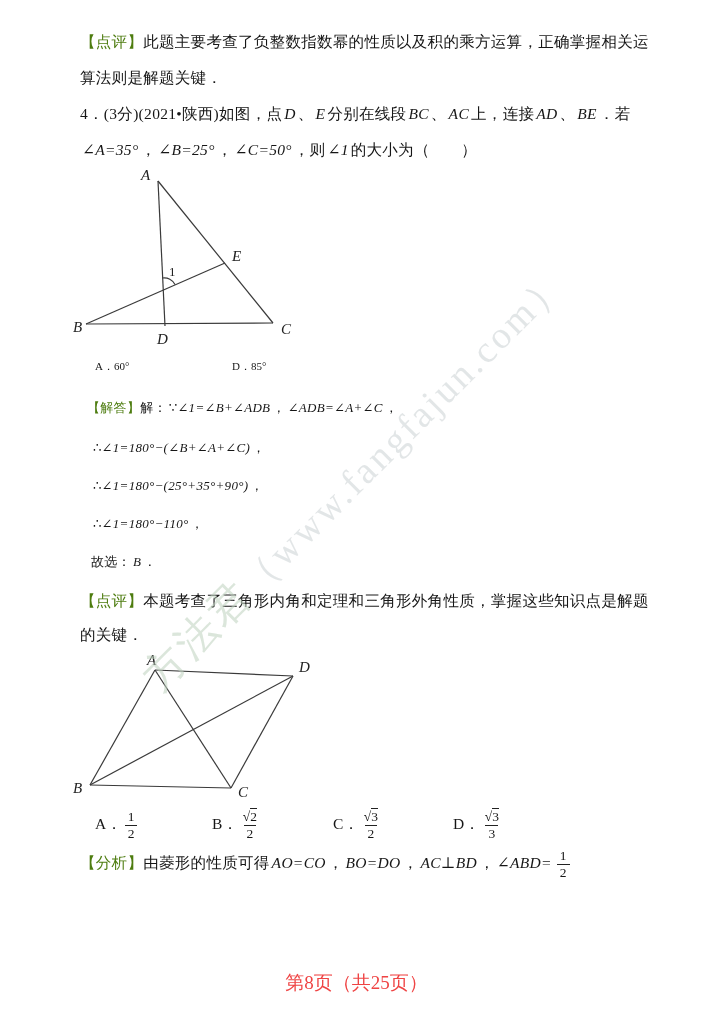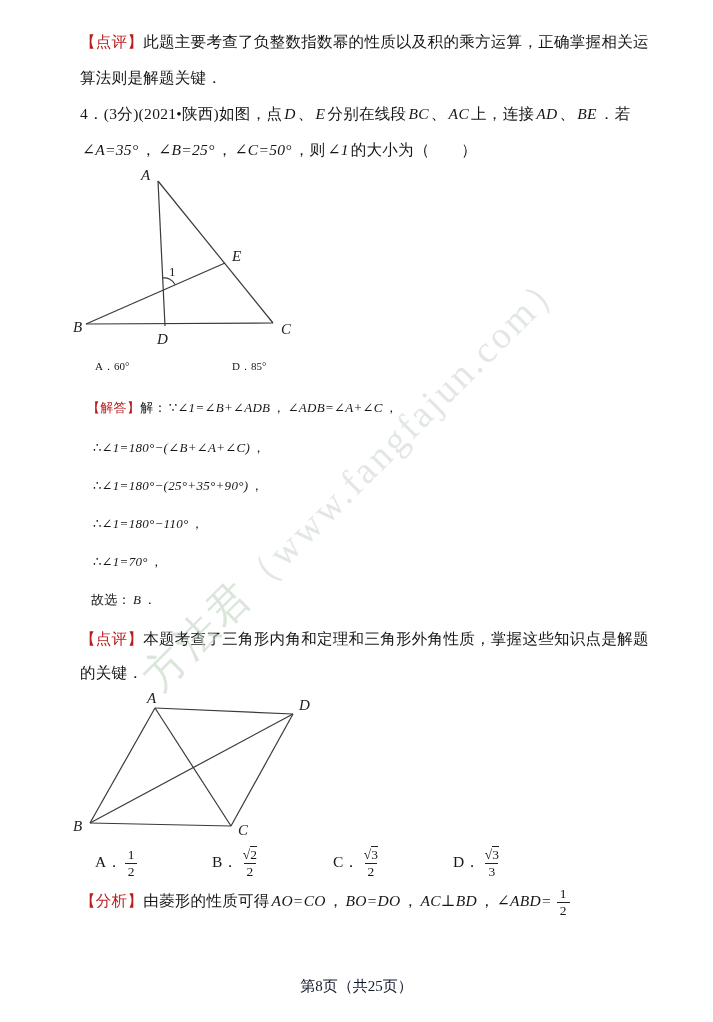--- a/index.html
+++ b/index.html
@@ -3,21 +3,21 @@
 <meta charset="utf-8">
 <style>
   html,body{margin:0;padding:0;background:#ffffff;}
   .page{
     position:relative;width:713px;height:1022px;overflow:hidden;background:#ffffff;
     font-family:"Liberation Serif","DejaVu Serif",serif;color:#161616;
     box-sizing:border-box;padding:24px 62px 0 80px;
   }
   .std{font-size:15.5px;line-height:36px;margin:0;letter-spacing:0.3px;}
   .tight{line-height:34px;}
-  .lbl{color:#b91c1c;}
+  .lbl{color:#4d7c0f;}
   .seg-m{font-style:italic;font-family:"Liberation Serif","DejaVu Serif","DejaVu Sans",serif;margin:0 2px;white-space:nowrap;}
   .seg-t{}
   .sol{font-size:13px;line-height:31px;margin:7px;letter-spacing:0.3px;padding-left:4px;}
   .opts4{display:grid;grid-template-columns:137px 138px 138px auto;padding-left:15px;font-size:11px;line-height:36px;}
   .opts5{display:grid;grid-template-columns:117px 121px 120px auto;padding-left:15px;font-size:15.5px;line-height:44px;align-items:center;}
   .stem5{line-height:44px;}
   .frac{display:inline-flex;flex-direction:column;align-items:center;vertical-align:middle;
         line-height:1.15;font-size:13.5px;margin:0 3px;text-align:center;
         font-family:"Liberation Serif","DejaVu Serif","DejaVu Sans",serif;}
   .frac-it{font-style:italic;}
@@ -26,21 +26,21 @@
   .rad{border-top:1px solid #222;}
   .figwrap{margin-left:-12px;line-height:0;}
   .fig1{margin-top:-2px;}
   svg .figline{stroke:#3a3a3a;stroke-width:1.2;fill:none;}
   svg text{font-family:"Liberation Serif","DejaVu Serif",serif;font-style:italic;font-size:15px;fill:#222;}
   svg text.num{font-style:normal;font-size:13px;}
   .wm{position:absolute;left:150px;top:655px;transform:rotate(-45deg);transform-origin:0 50%;
       white-space:nowrap;pointer-events:none;z-index:3;opacity:0.55;letter-spacing:3px;}
   .wm-cn{font-size:42px;color:#bfd2bf;}
   .wm-lat{font-size:38px;color:#ccd2d4;}
-  .footer{position:absolute;left:0;right:0;bottom:26px;text-align:center;font-size:15px;color:#0f172a;}
+  .footer{position:absolute;left:0;right:0;bottom:26px;text-align:center;font-size:19px;color:#ef4444;}
 </style>
 </head>
 <body>
 
 <div class="page">
 
   <div class="wm">
     <span class="wm-cn">方法君</span><span class="wm-lat">（www.fangfajun.com）</span>
   </div>
 
@@ -69,21 +69,20 @@
   <div class="opts4">
     <span>A．60°</span>
     <span>D．85°</span>
   </div>
 
 
   <p class="sol" style="line-height:34px;padding-left:0;"><span class="lbl">【解答】</span><span><span class="seg-t">解：</span><span class="seg-m">∵∠1=∠B+∠ADB</span><span class="seg-t">，</span><span class="seg-m">∠ADB=∠A+∠C</span><span class="seg-t">，</span></span></p>
   <p class="sol"><span><span class="seg-m">∴∠1=180°−(∠B+∠A+∠C)</span><span class="seg-t">，</span></span></p>
   <p class="sol"><span><span class="seg-m">∴∠1=180°−(25°+35°+90°)</span><span class="seg-t">，</span></span></p>
   <p class="sol"><span><span class="seg-m">∴∠1=180°−110°</span><span class="seg-t">，</span></span></p>
-  <p class="sol"><span><span class="seg-m">∴∠1=70°</span><span class="seg-t">，</span></span></p>
   <p class="sol"><span><span class="seg-t">故选：</span><span class="seg-m">B</span><span class="seg-t">．</span></span></p>
 
   <p class="std tight"><span class="lbl">【点评】</span><span><span class="seg-t">本题考查了三角形内角和定理和三角形外角性质，掌握这些知识点是解题的关键．</span></span></p>
 
 
   <div class="figwrap">
     <svg width="250" height="150" viewBox="0 0 250 150">
       <g>
         <line class="figline" x1="87" y1="18" x2="225" y2="24"></line>
         <line class="figline" x1="225" y1="24" x2="163" y2="136"></line>

